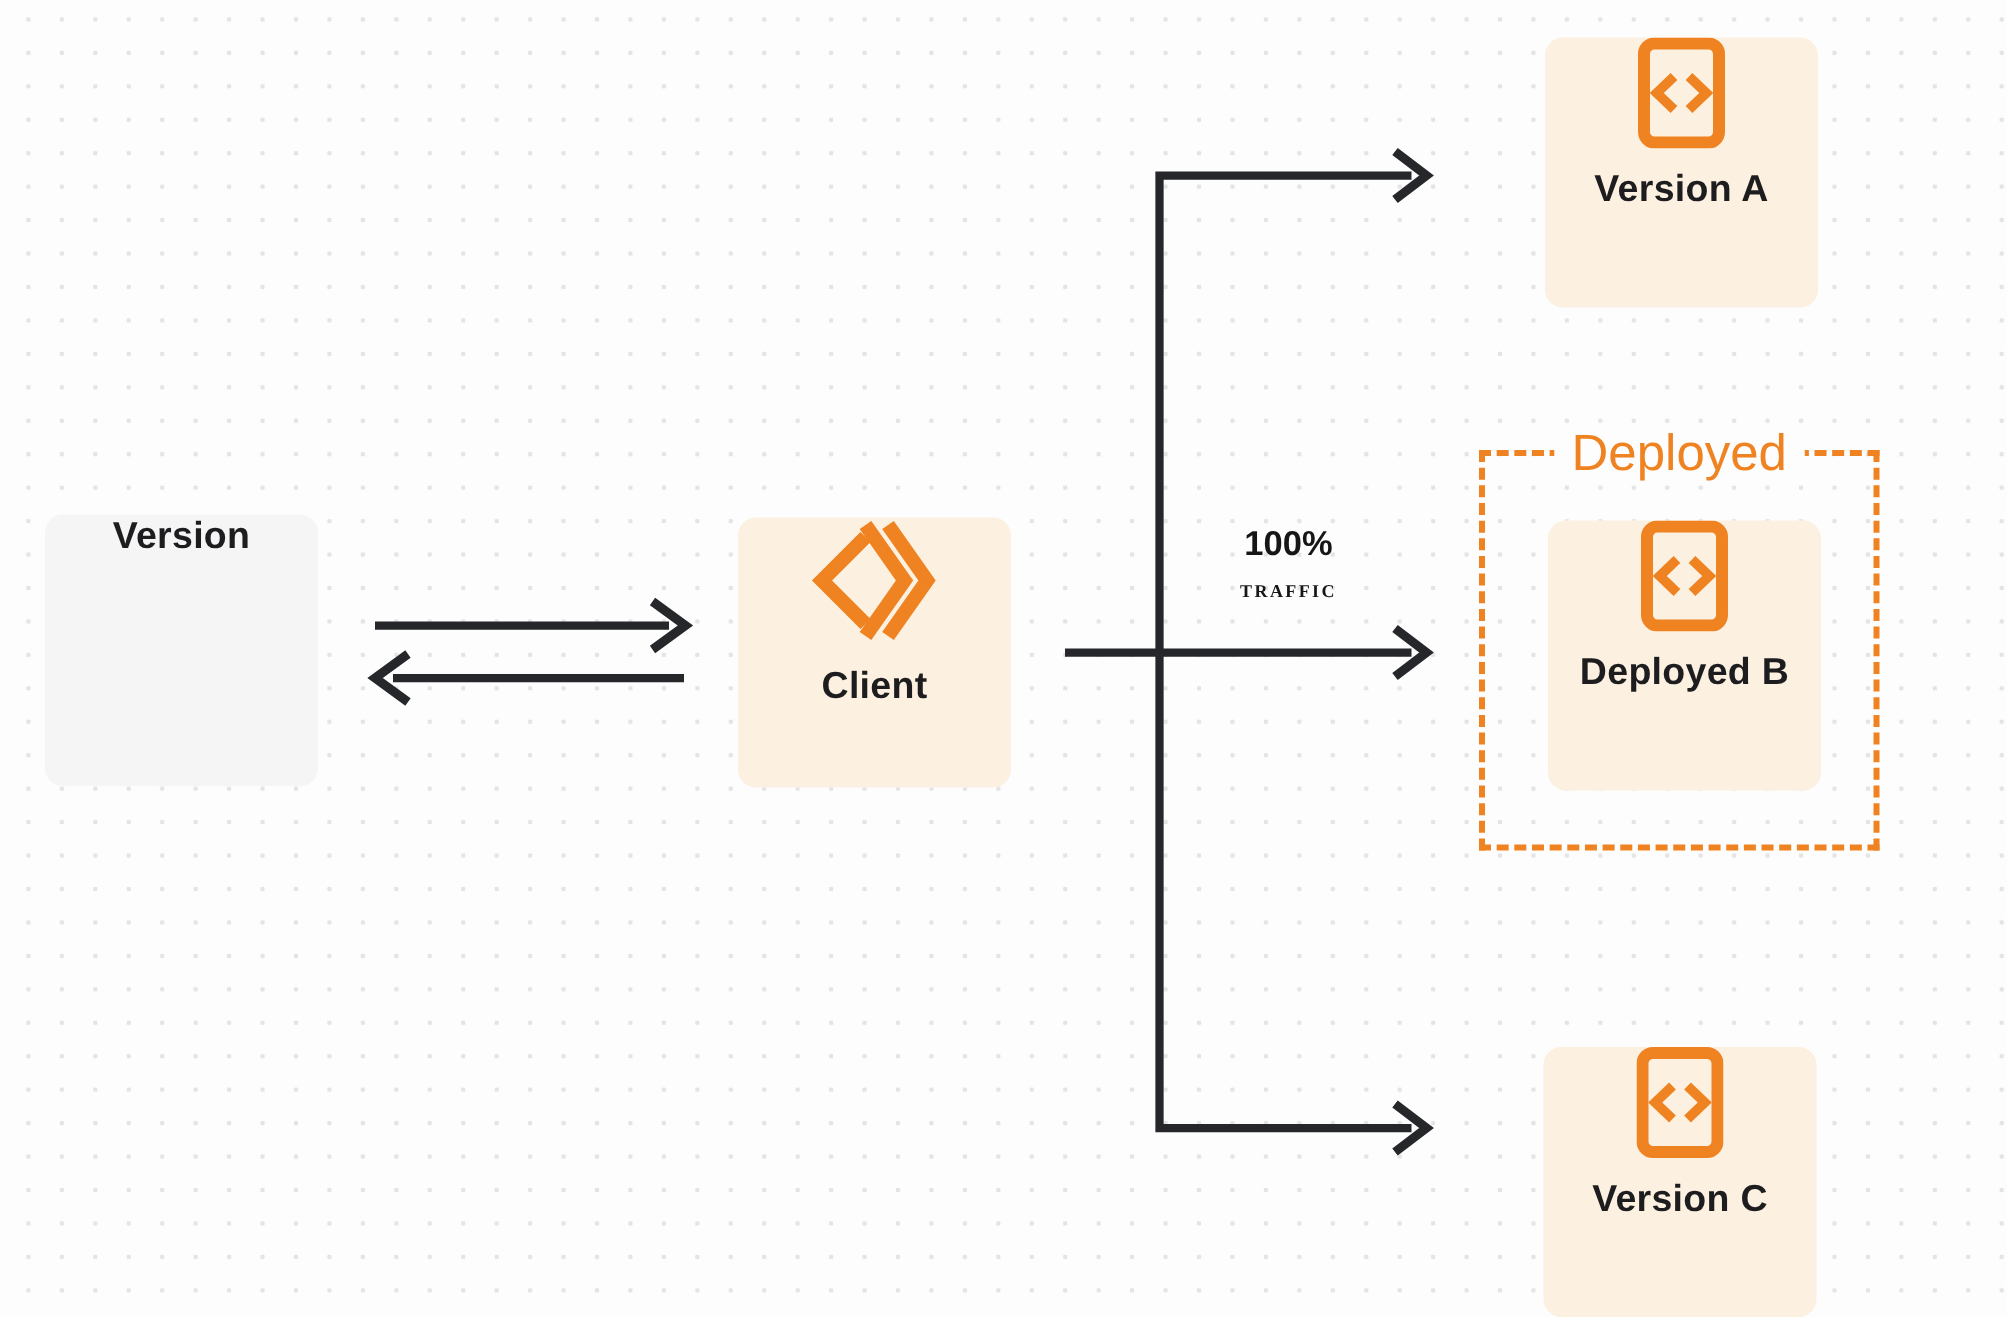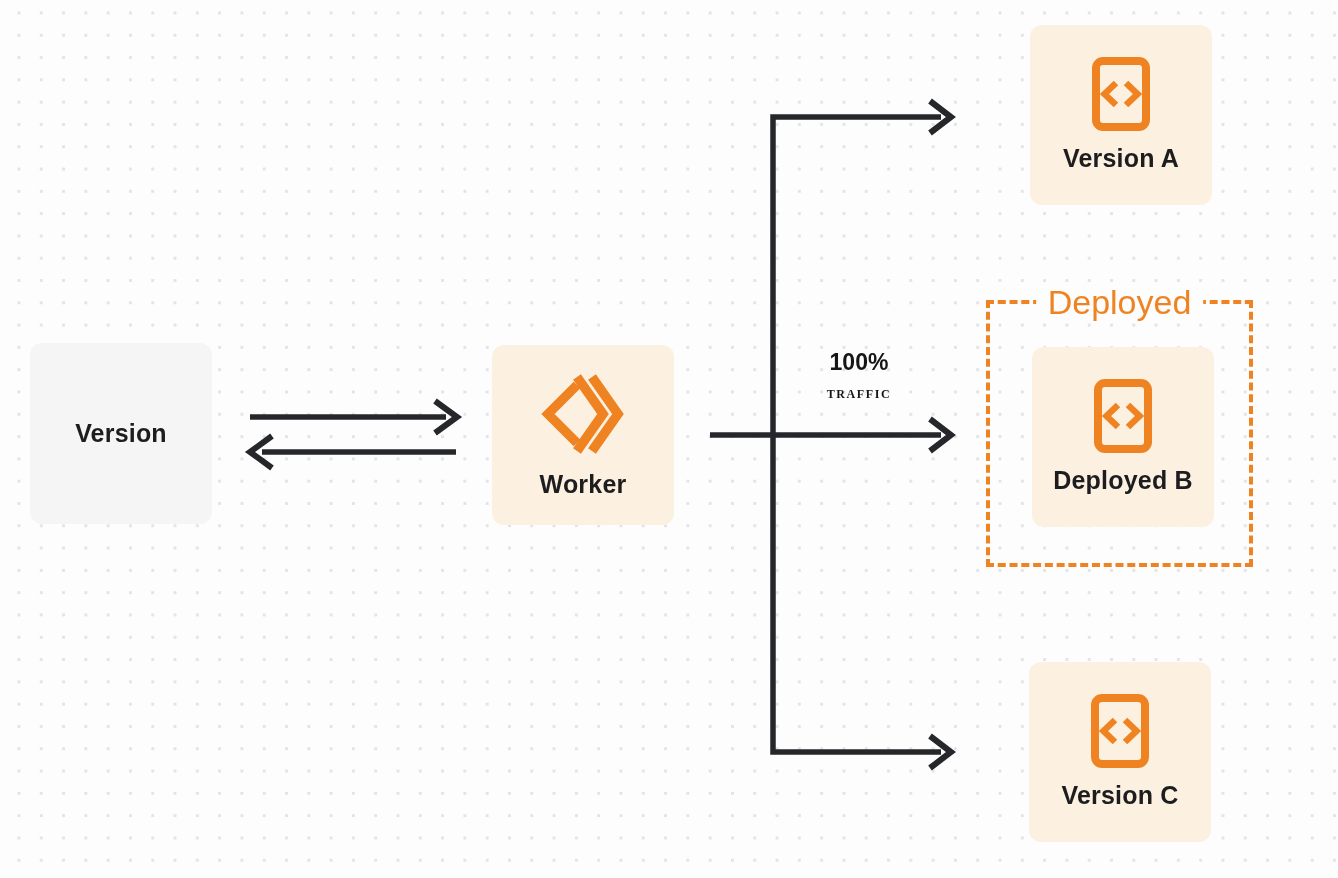--- a/index.html
+++ b/index.html
@@ -33,21 +33,21 @@
     pointer-events: none;
   }
 
   .node {
     position: absolute;
     z-index: 2;
     border-radius: 12px;
     display: flex;
     flex-direction: column;
     align-items: center;
-    justify-content: center;
+    justify-content: flex-start;
   }
   .node .label {
     font-weight: 700;
     font-size: 25px;
     color: var(--label-dark);
     letter-spacing: 0.2px;
     white-space: nowrap;
   }
 
   .client-box {
@@ -62,21 +62,21 @@
     background: var(--cream-box-bg);
     gap: 14px;
   }
 
   .version-box {
     width: 182px; height: 180px;
     background: var(--cream-box-bg);
     gap: 13px;
   }
   .version-a { left: 1030px; top: 25px; }
-  .version-c { left: 1029px; top: 662px; }
+  .version-c { left: 1029px; top: 698px; }
   .version-b { left: 42px; top: 43px; }
 
   .deployed-frame {
     position: absolute;
     left: 986px; top: 300px;
     width: 267px; height: 267px;
     border: 4px dashed var(--accent-orange);
     z-index: 2;
   }
   .deployed-label {
@@ -131,21 +131,21 @@
   </div>
 
   <div class="node worker-box">
     <svg class="icon-svg" width="92" height="84" viewBox="0 0 78 84" xmlns="http://www.w3.org/2000/svg">
       <g stroke="var(--accent-orange)" stroke-width="9.5" fill="none" stroke-linejoin="miter" stroke-linecap="butt">
         <path d="M33 13 L4 42 L33 71"></path>
         <path d="M33 5 L59 42 L33 79"></path>
         <path d="M48 5 L74 42 L48 79"></path>
       </g>
     </svg>
-    <span class="label">Worker</span>
+    <span class="label">Client</span>
   </div>
 
   <div class="traffic-label">
     <div class="pct">100%</div>
     <div class="word">TRAFFIC</div>
   </div>
 
   <div class="node version-box version-a">
     <svg class="icon-svg" width="58" height="74" viewBox="0 0 58 74" xmlns="http://www.w3.org/2000/svg">
       <g stroke="var(--accent-orange)" fill="none" stroke-linejoin="miter" stroke-linecap="butt">

